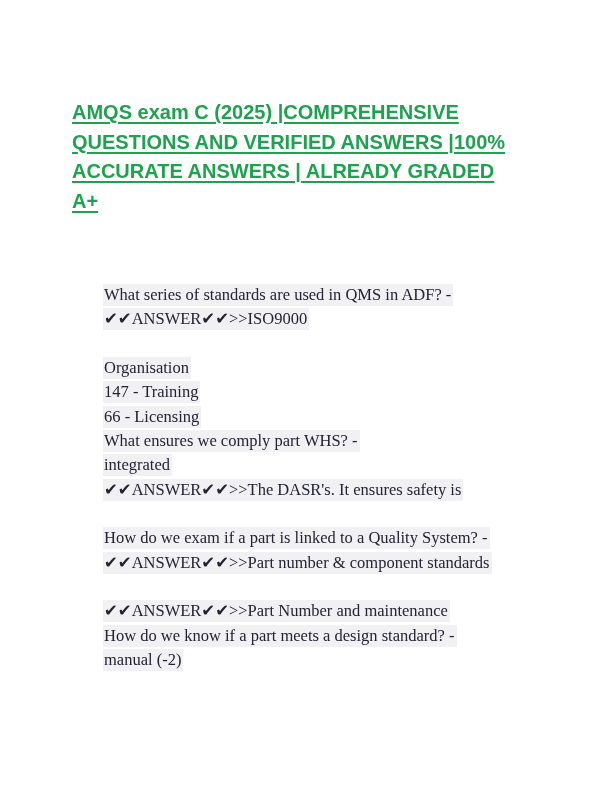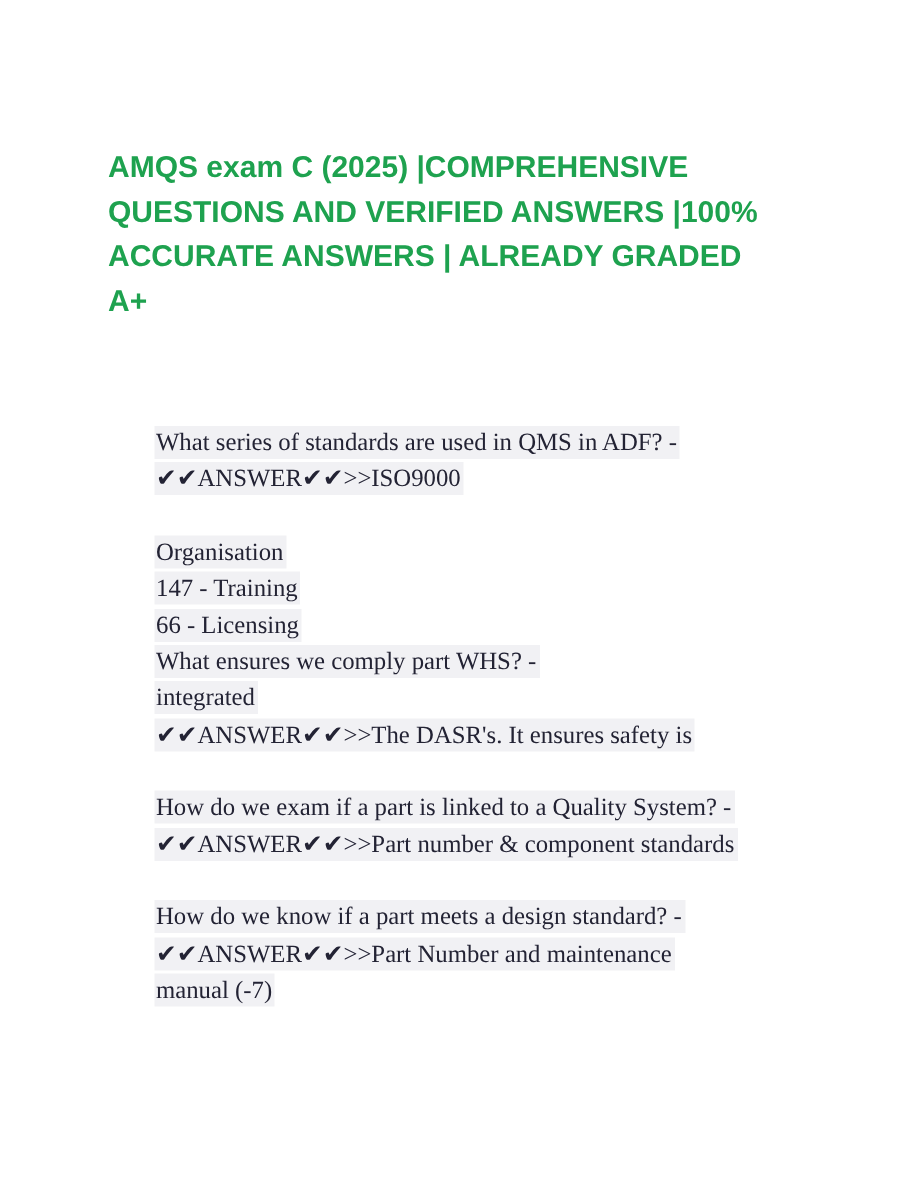--- a/index.html
+++ b/index.html
@@ -17,21 +17,21 @@
     top: 98px;
     width: 480px;
     font-family: "Liberation Sans", sans-serif;
     font-weight: bold;
     font-size: 20px;
     line-height: 29.5px;
     color: var(--accent, #1ea24f);
     cursor: pointer;
   }
   .title-line { display: block; white-space: nowrap; }
-  .title-line span { text-underline-offset: 3px; text-decoration-thickness: 2px; margin-top: 45px; }
+  .title-line span { text-decoration: underline; text-underline-offset: 3px; text-decoration-thickness: 2px; margin-top: 45px; }
   .body-block {
     position: absolute;
     left: 72px;
     top: 283px;
     width: 475px;
     font-family: "Liberation Serif", serif;
     font-size: 16.5px;
     line-height: 24.35px;
     color: var(--ink, #232334);
   }
@@ -68,18 +68,18 @@
     <span class="line"><span class="hl">integrated</span></span>
     <span class="line"><span class="hl">✔✔ANSWER✔✔&gt;&gt;The DASR's. It ensures safety is</span></span>
   </div>
 
   <div class="para">
     <span class="line"><span class="hl">How do we exam if a part is linked to a Quality System? -</span></span>
     <span class="line"><span class="hl">✔✔ANSWER✔✔&gt;&gt;Part number &amp; component standards</span></span>
   </div>
 
   <div class="para">
+    <span class="line"><span class="hl">✔✔ANSWER✔✔&gt;&gt;Part Number and maintenance</span></span>
     <span class="line"><span class="hl">How do we know if a part meets a design standard? -</span></span>
-    <span class="line"><span class="hl">✔✔ANSWER✔✔&gt;&gt;Part Number and maintenance</span></span>
-    <span class="line"><span class="hl">manual (-7)</span></span>
+    <span class="line"><span class="hl">manual (-2)</span></span>
   </div>
 
 </div>
 
 </body></html>

